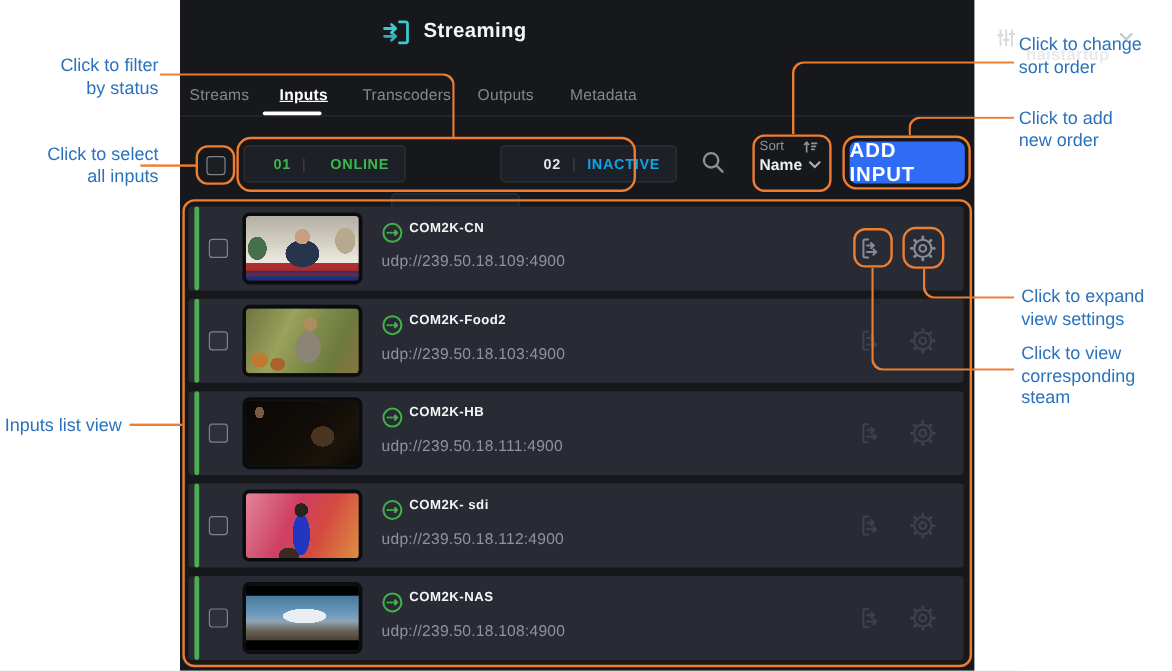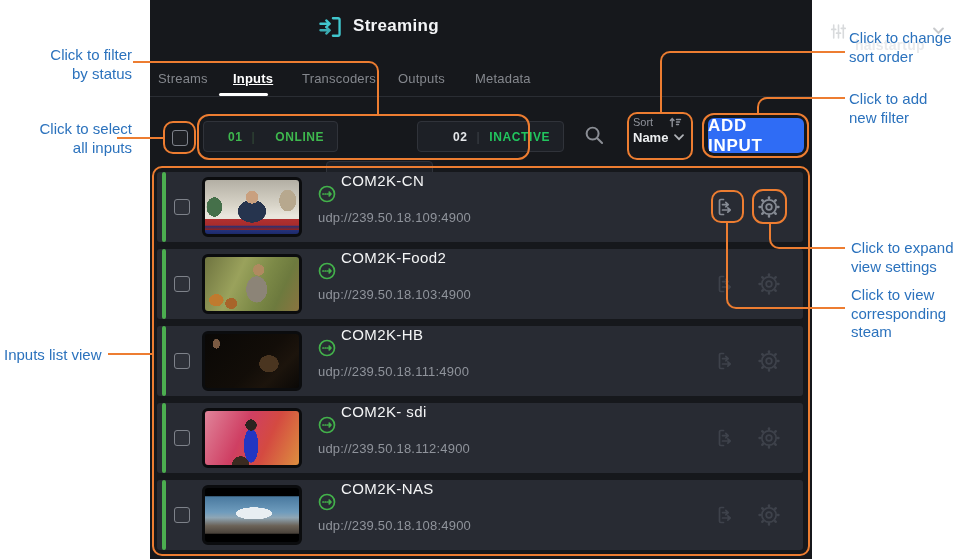--- a/index.html
+++ b/index.html
@@ -20,35 +20,35 @@
   .tabline { position:absolute; left:150px; top:96px; width:662px; height:1px; background:#2a2d33; }
   .underline { position:absolute; left:219px; top:93px; width:49px; height:3px; background:#ffffff; border-radius:2px; }
 
   
   .cb { position:absolute; width:16px; height:16px; border:1.6px solid #7e828a; border-radius:3px; background:rgba(255,255,255,.03); cursor:pointer; }
   .cb-all { left:172px; top:130px; }
   .chip { position:absolute; top:121px; height:31px; display:inline-flex; align-items:center; gap:9px; padding:0 13px; background:#1d2026; border:1px solid #30333a; border-radius:4px; font-size:12px; font-weight:700; letter-spacing:.6px; cursor:pointer; }
   .chip .div { font-weight:400; }
   .chip-online { left:203px; } .chip-online .c, .chip-online .l { color:#3eb84e;margin-left:11px; } .chip-online .div { color:#35503a; }
   .chip-alert { left:326px;margin-top:40px; } .chip-alert .c, .chip-alert .l { color:#4a4e56; } .chip-alert .div { color:#34373e; }
-  .chip-inactive { left:417px;padding-left:35px; } .chip-inactive .c { color:#e4e6e9; } .chip-inactive .l { color:#22c55e;text-align:right; } .chip-inactive .div { color:#3f434b; }
+  .chip-inactive { left:417px;padding-left:35px; } .chip-inactive .c { color:#e4e6e9; } .chip-inactive .l { color:#0ea5e9;text-align:right; } .chip-inactive .div { color:#3f434b; }
 
   .search { position:absolute; left:584px; top:125px; width:21px; height:21px; cursor:pointer; }
   .sort { position:absolute; left:633px; top:116px; cursor:pointer; }
   .sort-top { display:flex; align-items:center; gap:16px; font-size:11px; color:#8f929a; }
   .sort-bottom { display:flex; align-items:center; gap:6px; margin-top:2px; font-size:13px; font-weight:700; color:#eceef0; }
   .add-btn { position:absolute; left:708px; top:118px; width:96px; height:35px; background:#2f6cf5; border-radius:6px; color:#fff; font-size:17px; font-weight:700; letter-spacing:.7px; display:flex; align-items:center; justify-content:center; cursor:pointer; }
 
   
   .row { position:absolute; left:157px; width:646px; height:70px; background:#282b33; border-radius:3px; }
   .row .stripe { position:absolute; left:5px; top:0; width:4px; height:70px; background:#4cae50; border-radius:2px; }
   .row .cb { left:17px; top:27px; }
   .thumb { position:absolute; left:45px; top:5px; width:100px; height:60px; border:3px solid #0b0c0e; border-radius:6px; background-color:#222; }
   .row .status { position:absolute; left:161px; top:13px; width:18px; height:18px; }
-  .row .name { position:absolute; left:184px; top:0; font-size:15px; font-weight:400; color:#f4f5f6; letter-spacing:.4px; }
+  .row .name { position:absolute; left:184px; top:12px; font-size:11px; font-weight:700; color:#f4f5f6; letter-spacing:.4px; }
   .row .url { position:absolute; left:161px; top:38px; font-size:13px; color:#8f939b; letter-spacing:.2px; }
   .row .ic-out { position:absolute; left:557px; top:23px; width:24px; height:24px; color:#3e424b; cursor:pointer; }
   .row .ic-gear { position:absolute; left:599px; top:22px; width:26px; height:26px; color:#3e424b; cursor:pointer; }
   .row.first .ic-out, .row.first .ic-gear { color:#868b94; }
 
   
   .thumb-news{background:
     radial-gradient(9px 9px at 50% 32%, #c9a07f 70%, rgba(0,0,0,0) 71%),
     radial-gradient(20px 16px at 50% 58%, #26344e 70%, rgba(0,0,0,0) 71%),
     radial-gradient(13px 16px at 10% 50%, #45704a 60%, rgba(0,0,0,0) 61%),
@@ -341,21 +341,21 @@
   </div>
   <div class="ann-text" style="left:4px;top:346px">
     <div>Inputs list view</div>
   </div>
   <div class="ann-text" style="left:849px;top:29px">
     <div>Click to change</div>
     <div>sort order</div>
   </div>
   <div class="ann-text" style="left:849px;top:90px">
     <div>Click to add</div>
-    <div>new filter</div>
+    <div>new order</div>
   </div>
   <div class="ann-text" style="left:851px;top:239px">
     <div>Click to expand</div>
     <div>view settings</div>
   </div>
   <div class="ann-text" style="left:851px;top:286px">
     <div>Click to view</div>
     <div>corresponding</div>
     <div>steam</div>
   </div>

